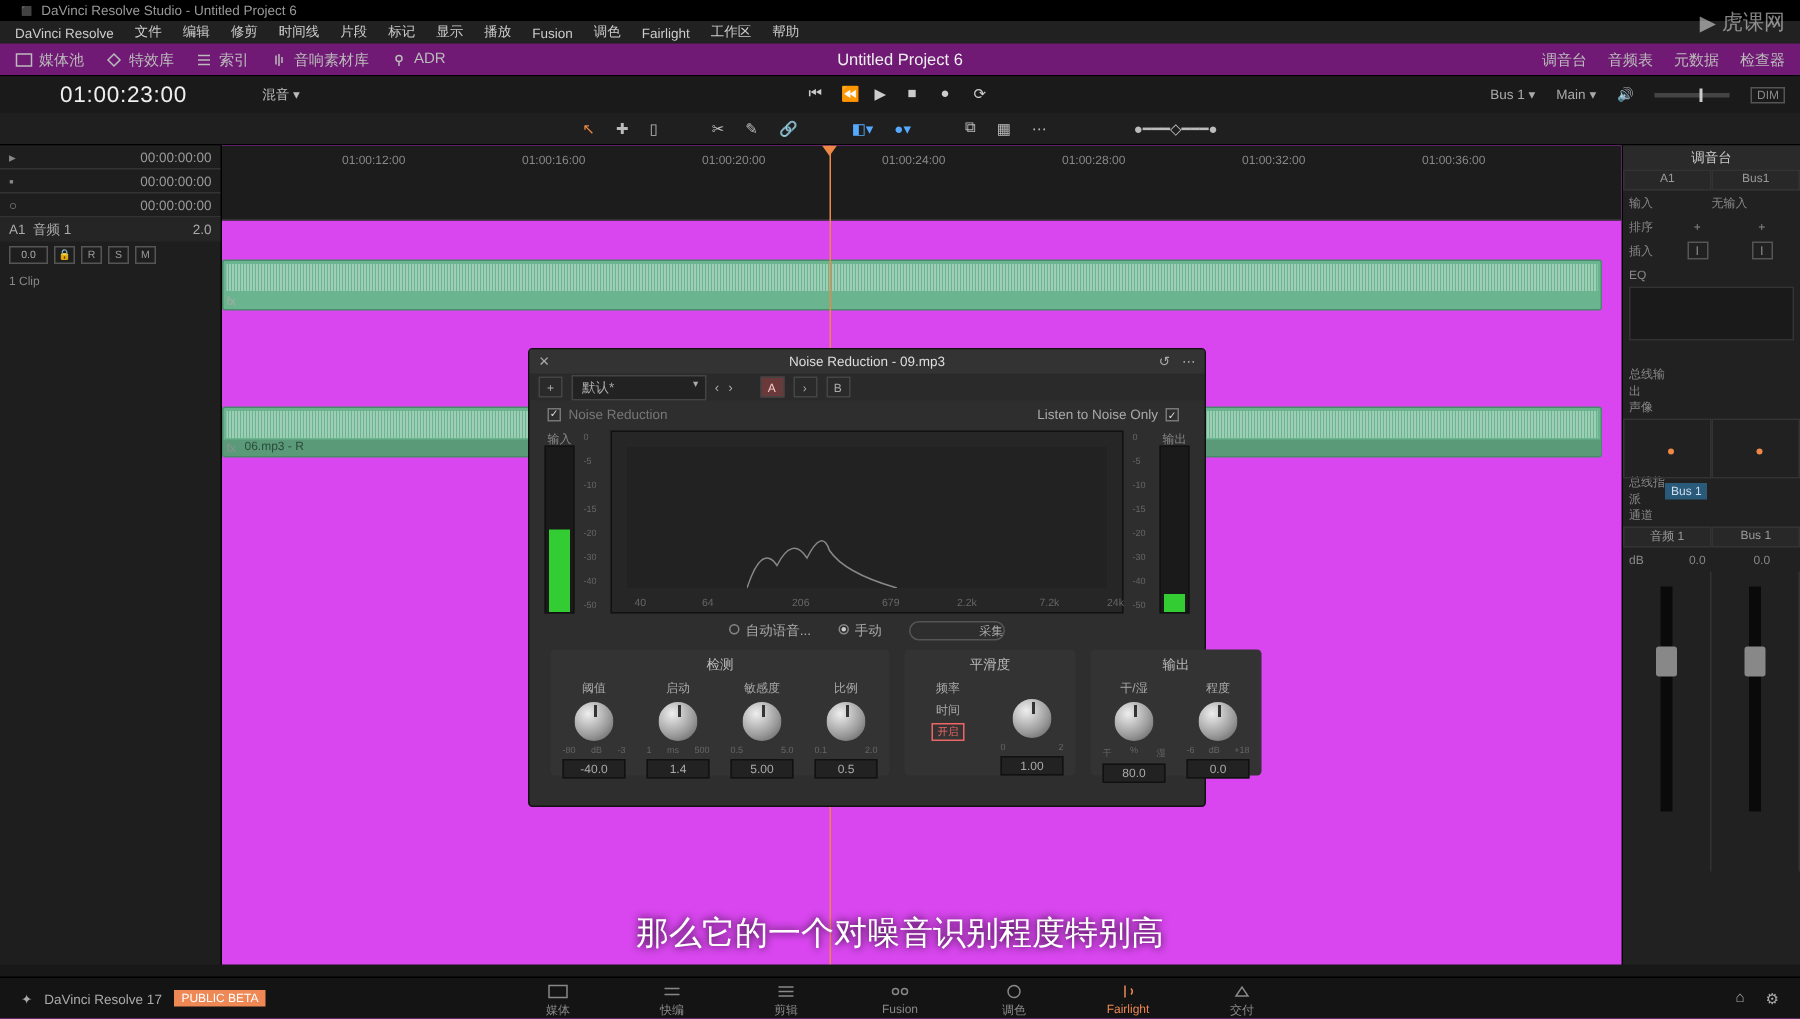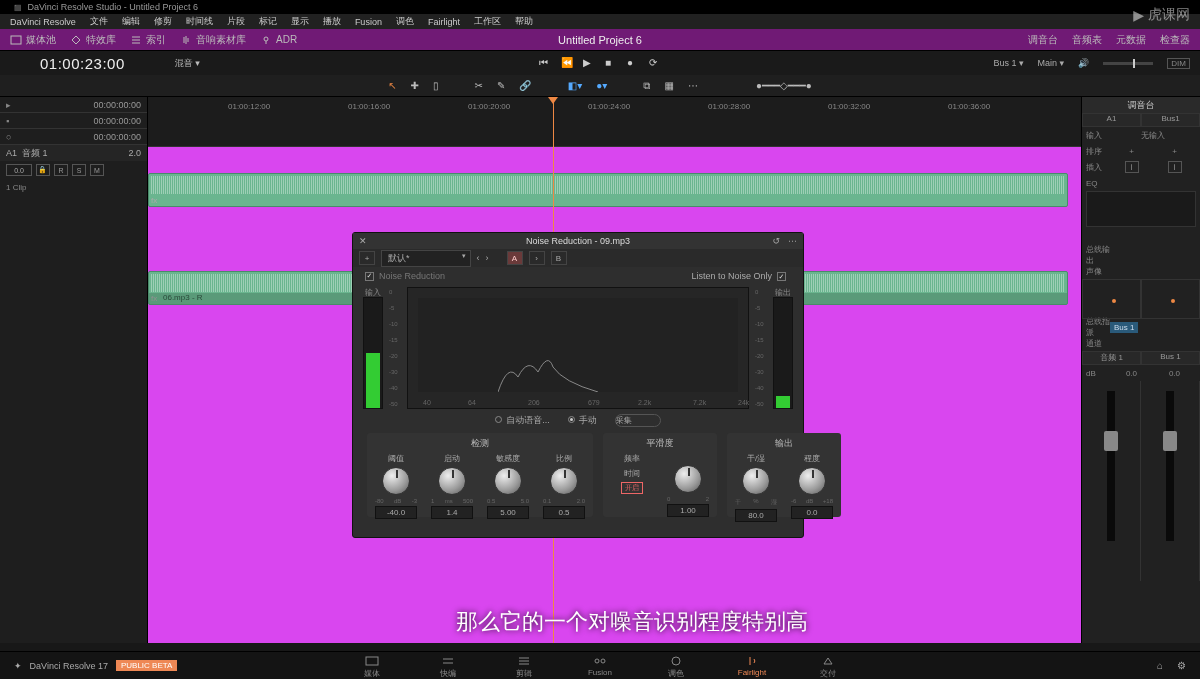--- a/index.html
+++ b/index.html
@@ -92,35 +92,35 @@
 .vmeter.out .fill { position: absolute; bottom: 0; left: 2px; right: 2px; height: 12px; background: #3c3; }
 .ticks { width: 12px; font-size: 6px; color: #666; display: flex; flex-direction: column; justify-content: space-between; padding: 2px 0; }
 .spectrum { flex: 1; background: #262626; border: 1px solid #111; position: relative; }
 .spec-line { position: absolute; top: 10px; left: 10px; right: 10px; bottom: 16px; background: #222; }
 .spec-curve { position: absolute; bottom: 16px; left: 90px; width: 100px; height: 40px; }
 .spec-xlbl { position: absolute; bottom: 2px; font-size: 7px; color: #666; }
 
 .mode-row { height: 18px; display: flex; align-items: center; justify-content: center; gap: 18px; font-size: 9px; }
 .radio { width: 7px; height: 7px; border-radius: 50%; border: 1px solid #888; display: inline-block; margin-right: 4px; }
 .radio.on::after { content: ""; display: block; width: 3px; height: 3px; background: #ccc; border-radius: 50%; margin: 1px; }
-.learn-btn { width: 46px; height: 13px; border: 1px solid #555; border-radius: 7px; text-align: left; font-size: 8px; }
+.learn-btn { width: 64px; height: 13px; border: 1px solid #555; border-radius: 7px; text-align: right; font-size: 8px; }
 
 .knobs-section { height: 92px; padding: 4px 14px; display: flex; gap: 10px; }
 .knob-group { background: #333; border-radius: 3px; padding: 4px 8px; }
 .kg-title { text-align: center; font-size: 9px; color: #bbb; margin-bottom: 3px; }
 .knob-row { display: flex; gap: 14px; justify-content: center; }
 .knob-col { text-align: center; width: 42px; }
 .knob-lbl { font-size: 8px; color: #aaa; }
 .knob { width: 28px; height: 28px; border-radius: 50%; background: radial-gradient(circle at 35% 30%, #eee, #999 60%, #555 100%); margin: 3px auto; position: relative; border: 1px solid #333; }
 .knob::after { content: ""; position: absolute; width: 2px; height: 8px; background: #333; left: 13px; top: 2px; transform-origin: 50% 12px; }
 .knob-ticks { font-size: 6px; color: #666; display: flex; justify-content: space-between; }
 .knob-val { font-size: 8px; background: #222; border: 1px solid #111; margin-top: 2px; padding: 1px 0; }
 .onoff { font-size: 7px; color: #e66; border: 1px solid #e66; padding: 0 3px; margin-top: 3px; display: inline-block; }
 
-.subtitle { position: absolute; bottom: 42px; left: 50%; transform: translateX(-50%); font-size: 22px; color: #fff; text-shadow: 0 0 6px #000; z-index: 50; margin-left: 32px; }
+.subtitle { position: absolute; bottom: 42px; left: 50%; transform: translateX(-50%); font-size: 22px; color: #fff; text-shadow: 0 0 6px #000; z-index: 50; }
 
 .page-nav { position: absolute; bottom: 0; left: 0; right: 0; height: 28px; background: #141414; border-top: 1px solid #000; display: flex; align-items: center; }
 .version { display: flex; align-items: center; gap: 8px; margin-left: 14px; font-size: 9px; }
 .beta { background: #e85; color: #fff; padding: 1px 5px; font-size: 8px; }
 .nav-pages { position: absolute; left: 50%; transform: translateX(-50%); display: flex; }
 .nav-item { width: 76px; text-align: center; font-size: 8px; color: #888; padding-top: 2px; }
 .nav-item.active { color: #e85; }
 .nav-item svg { display: block; margin: 0 auto 1px; }
 .nav-right { margin-left: auto; margin-right: 14px; display: flex; gap: 14px; }
 

